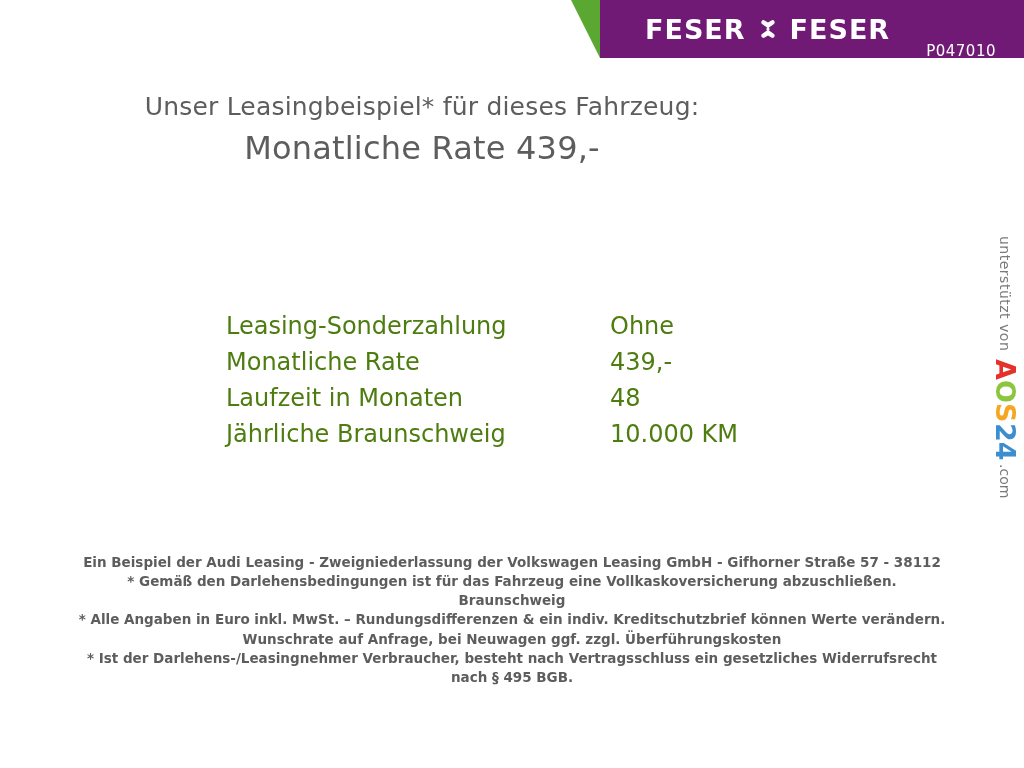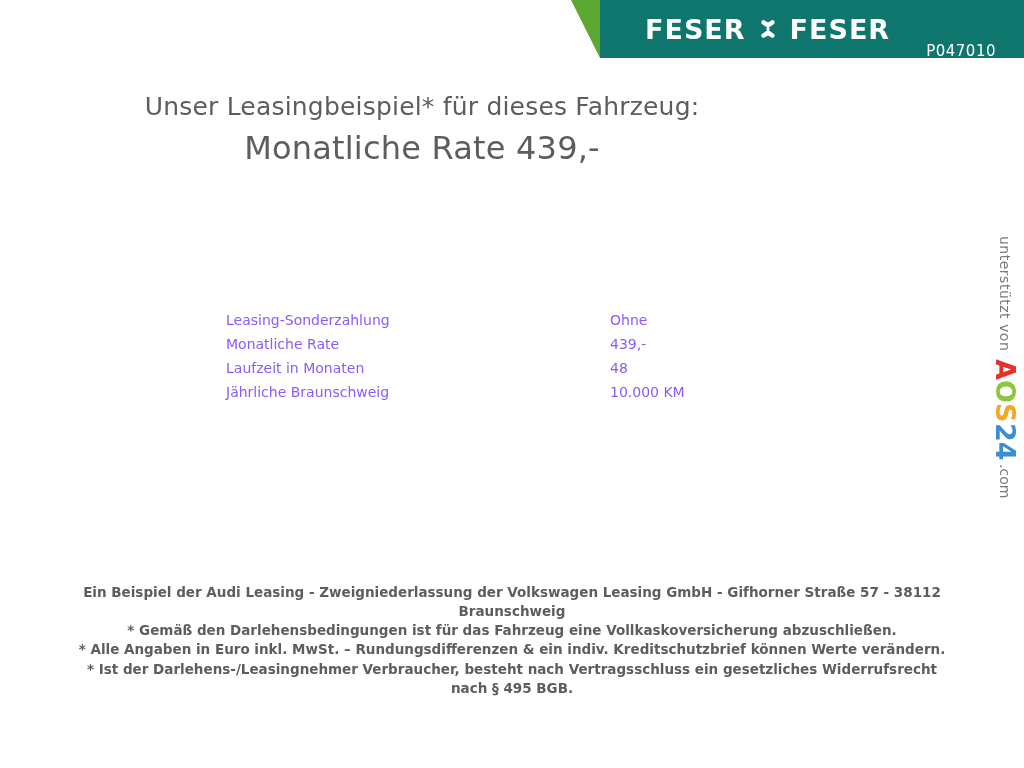--- a/index.html
+++ b/index.html
@@ -16,21 +16,21 @@
     overflow: hidden;
   }
 
   
   .header-banner {
     position: absolute;
     top: 0;
     left: 600px;
     width: 424px;
     height: 58px;
-    background: #0f766e;
+    background: #701a75;
     display: flex;
     align-items: center;
   }
   .header-banner::before {
     
     content: "";
     position: absolute;
     left: -29px;
     top: 0;
     width: 0;
@@ -83,35 +83,35 @@
     color: #5d5d5d;
     margin-top: 8px;
     letter-spacing: 0.2px;
   }
 
   
   .data-table {
     position: absolute;
     top: 312px;
     left: 226px;
-    font-size: 14px;
-    color: #8b5cf6;
+    font-size: 24px;
+    color: #4d7c0f;
     border-collapse: collapse;
   }
   .data-table td {
     padding: 0 0 8px 0;
     vertical-align: top;
     white-space: nowrap;
   }
   .data-table td.label { width: 384px; }
 
   
   .footer {
     position: absolute;
-    top: 583px;
+    top: 553px;
     left: 0;
     width: 1024px;
     text-align: center;
     font-size: 13.5px;
     color: #5d5d5d;
     line-height: 1.42;
     font-weight: bold;
   }
   .footer p { margin: 0; }
 
@@ -191,23 +191,24 @@
     </tr>
     <tr>
       <td class="label">Jährliche Braunschweig</td>
       <td class="value">10.000 KM</td>
     </tr>
   </tbody>
 </table>
 
 <div class="footer">
   <p>Ein Beispiel der Audi Leasing - Zweigniederlassung der Volkswagen Leasing GmbH - Gifhorner Straße 57 - 38112</p>
+  <p>* Gemäß den Darlehensbedingungen ist für das Fahrzeug eine Vollkaskoversicherung abzuschließen.</p>
   <p>Braunschweig</p>
-  <p>* Gemäß den Darlehensbedingungen ist für das Fahrzeug eine Vollkaskoversicherung abzuschließen.</p>
   <p>* Alle Angaben in Euro inkl. MwSt. – Rundungsdifferenzen &amp; ein indiv. Kreditschutzbrief können Werte verändern.</p>
+  <p>Wunschrate auf Anfrage, bei Neuwagen ggf. zzgl. Überführungskosten</p>
   <p>* Ist der Darlehens-/Leasingnehmer Verbraucher, besteht nach Vertragsschluss ein gesetzliches Widerrufsrecht</p>
   <p>nach § 495 BGB.</p>
 </div>
 
 <div class="sidebar">
   <div class="sidebar-text">unterstützt von</div>
   <div class="sidebar-logo">
     <span id="logo-a" style="color: rgb(228, 50, 43);">A</span><span id="logo-o" style="color: rgb(140, 198, 63);">O</span><span id="logo-s" style="color: rgb(245, 166, 35);">S</span><span id="logo-24" style="color: rgb(59, 142, 208);">24</span>
   </div>
   <div class="sidebar-domain">.com</div>

